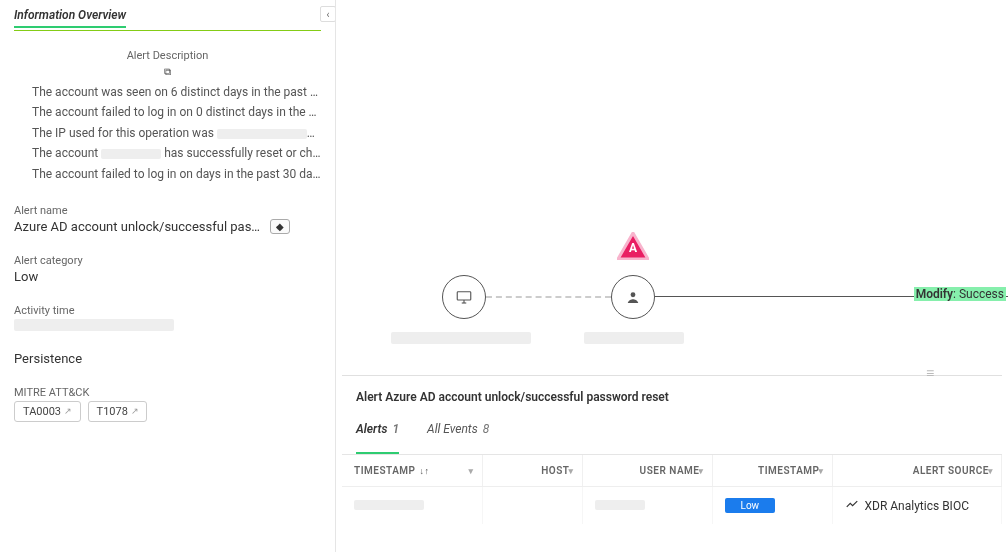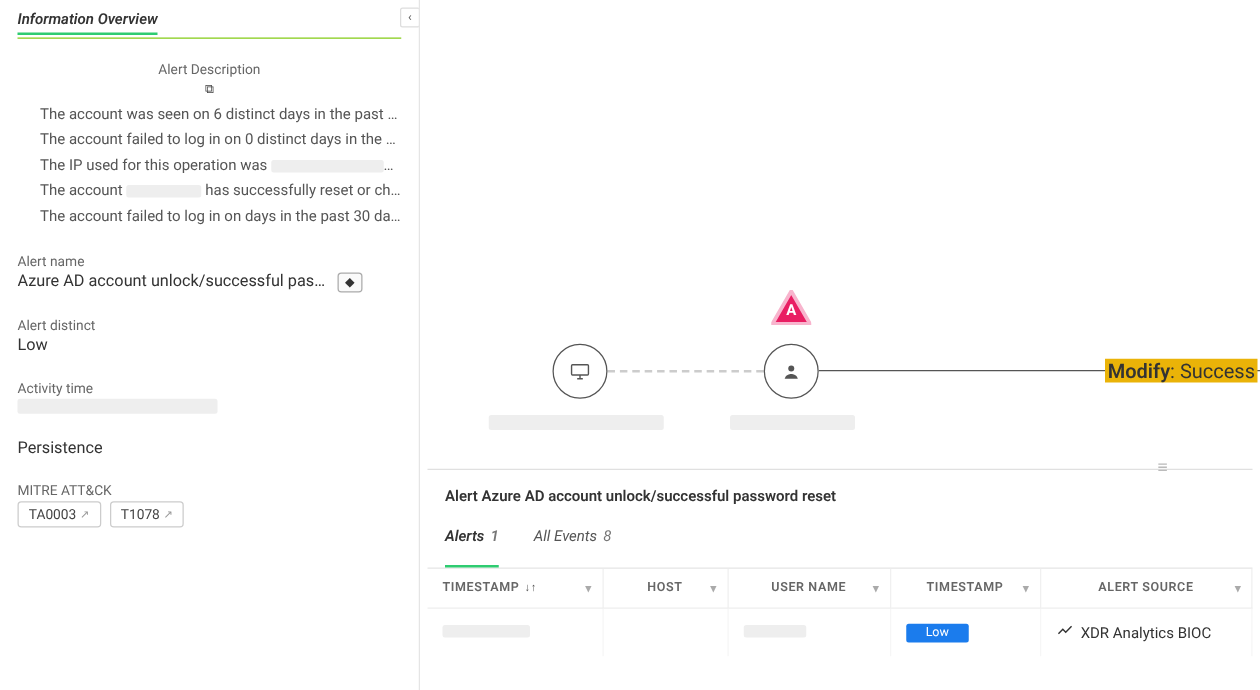--- a/index.html
+++ b/index.html
@@ -168,23 +168,23 @@
     position: absolute;
     top: 296px;
     left: 319px;
     right: 0;
     border-top: 1px solid #555;
   }
   .modify-label {
     position: absolute;
     top: 287px;
     right: 2px;
-    font-size: 16px;
+    font-size: 12px;
     color: #333;
-    background: #eab308;
+    background: #86efac;
     padding: 0 2px;
   }
   .modify-label b { font-weight: 600; }
   .node-label-redact {
     position: absolute;
     background: #eee;
     height: 12px;
     border-radius: 2px;
   }
   .nlr1 { top: 332px; left: 55px; width: 140px; }
@@ -222,21 +222,21 @@
     font-size: 12px;
     font-style: italic;
     color: #555;
     cursor: pointer;
     border-bottom: 2px solid transparent;
   }
   .tab.active { border-bottom-color: #2ecc71; font-weight: 600; color: #333; }
   .tab .count { color: #777; margin-left: 2px; font-style: italic; }
   .table { width: 100%; border-collapse: collapse; }
   .table th {
-    text-align: center;
+    text-align: right;
     padding: 10px 12px;
     font-size: 10px;
     letter-spacing: 0.5px;
     color: #666;
     font-weight: 600;
     border-right: 1px solid #f0f0f0;
     border-bottom: 1px solid #eee;
     position: relative;
   }
   .th-inner { display: flex; align-items: center; gap: 4px; }
@@ -295,21 +295,21 @@
 
     <div class="field-block">
       <div class="label">Alert name</div>
       <div class="value">
         <span class="value-text">Azure AD account unlock/successful password…</span>
         <span class="shield-pill">◆</span>
       </div>
     </div>
 
     <div class="field-block">
-      <div class="label">Alert distinct</div>
+      <div class="label">Alert category</div>
       <div class="value">Low</div>
     </div>
 
     <div class="field-block">
       <div class="label">Activity time</div>
       <div class="value">
           <span class="redact" style="width:160px;height:12px"></span>
         </div>
     </div>
 

